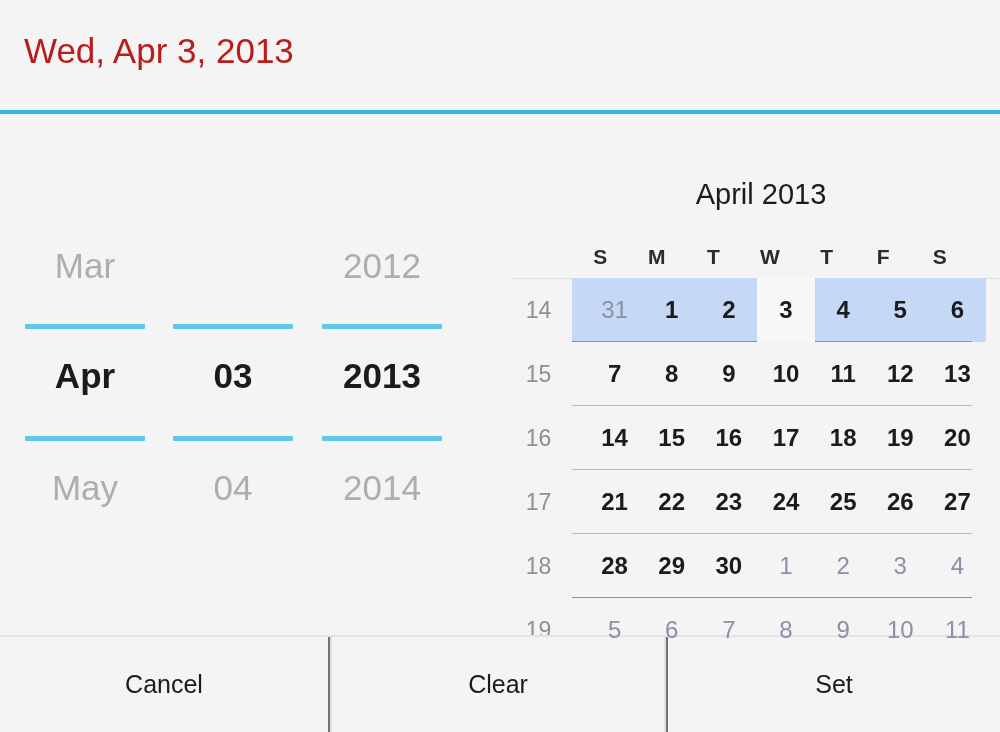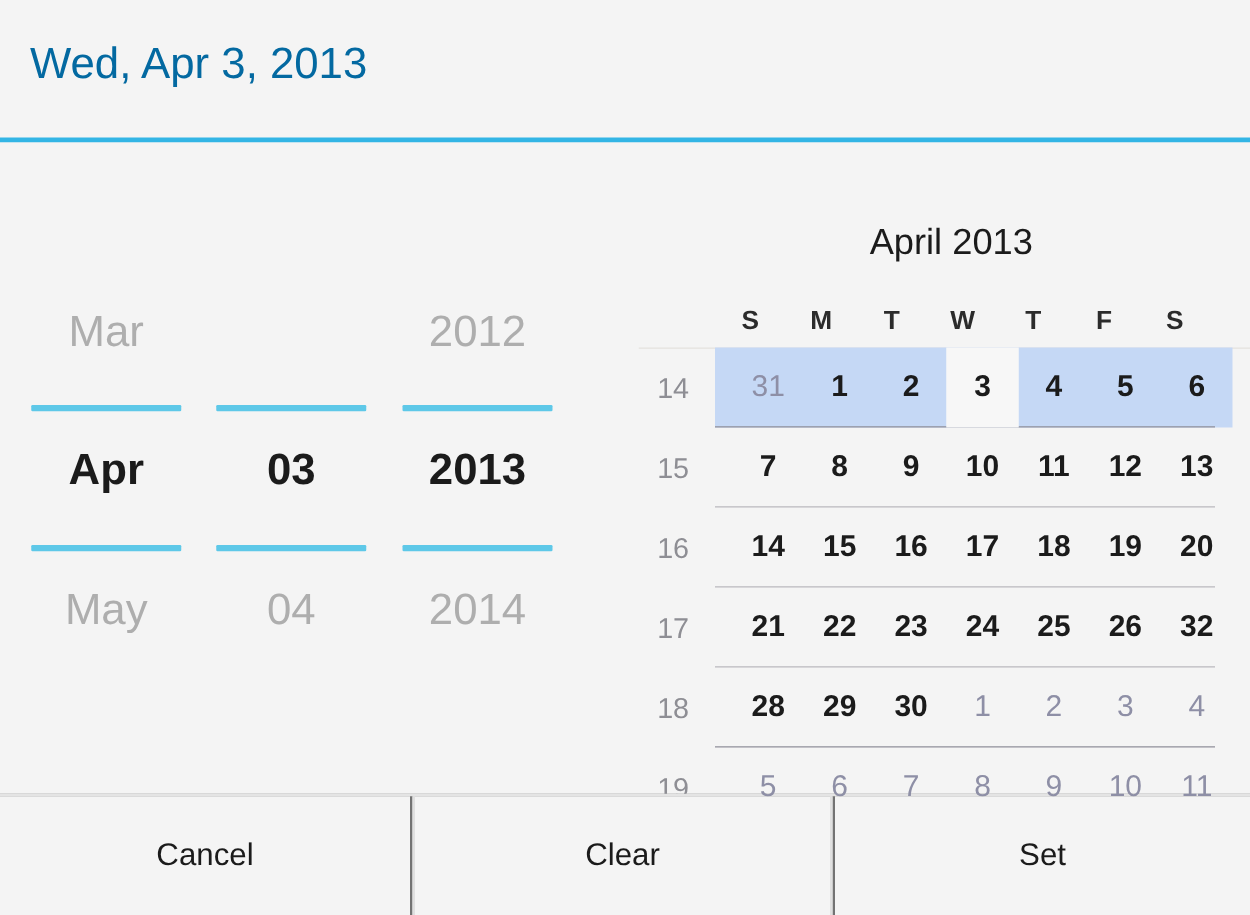--- a/index.html
+++ b/index.html
@@ -21,21 +21,21 @@
     left: 0; top: 0;
     width: 1000px;
     height: 110px;
     background: #f4f4f4;
   }
   #header-date {
     position: absolute;
     left: 24px;
     top: 31px;
     font-size: 35px;
-    color: #0369a1;
+    color: #b91c1c;
     letter-spacing: 0px;
     white-space: nowrap;
   }
   #header-underline {
     position: absolute;
     left: 0;
     top: 110px;
     width: 1000px;
     height: 4px;
     background: #33b5e5;
@@ -328,21 +328,21 @@
         </div>
         <div class="week-row">
           <div class="week-num">17</div>
           <div class="days">
             <div class="day-cell">21</div>
             <div class="day-cell">22</div>
             <div class="day-cell">23</div>
             <div class="day-cell">24</div>
             <div class="day-cell">25</div>
             <div class="day-cell">26</div>
-            <div class="day-cell">32</div>
+            <div class="day-cell">27</div>
           </div>
           <div class="row-rule"></div>
         </div>
         <div class="week-row">
           <div class="week-num">18</div>
           <div class="days">
             <div class="day-cell">28</div>
             <div class="day-cell">29</div>
             <div class="day-cell">30</div>
             <div class="day-cell out">1</div>

